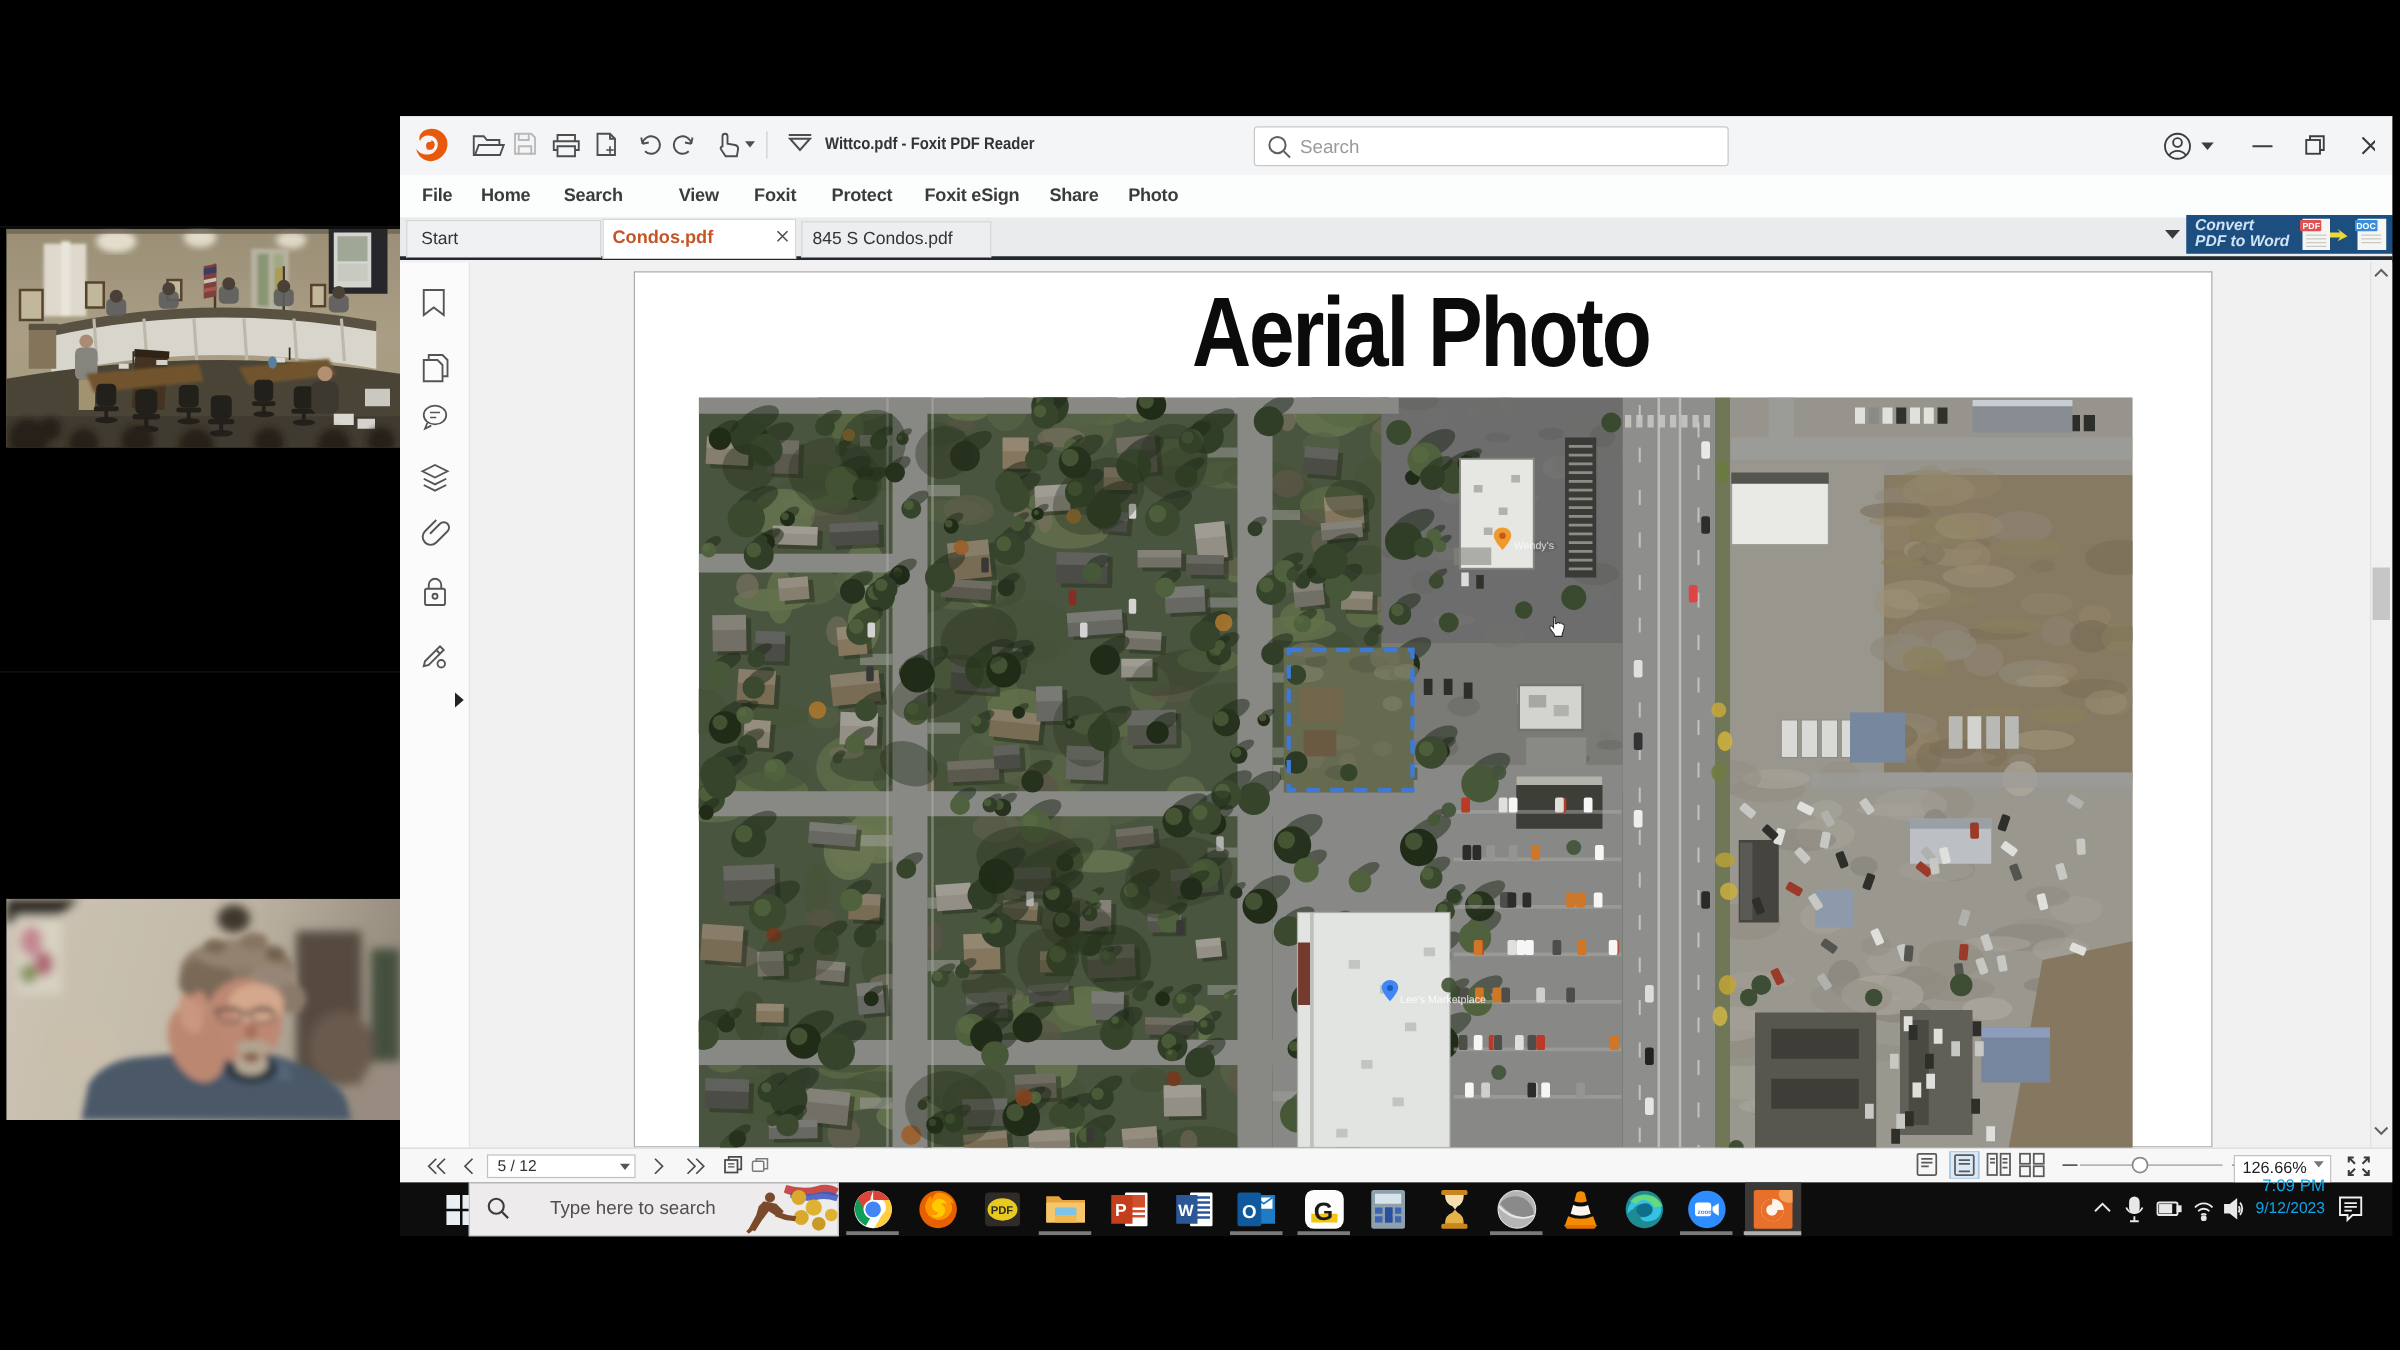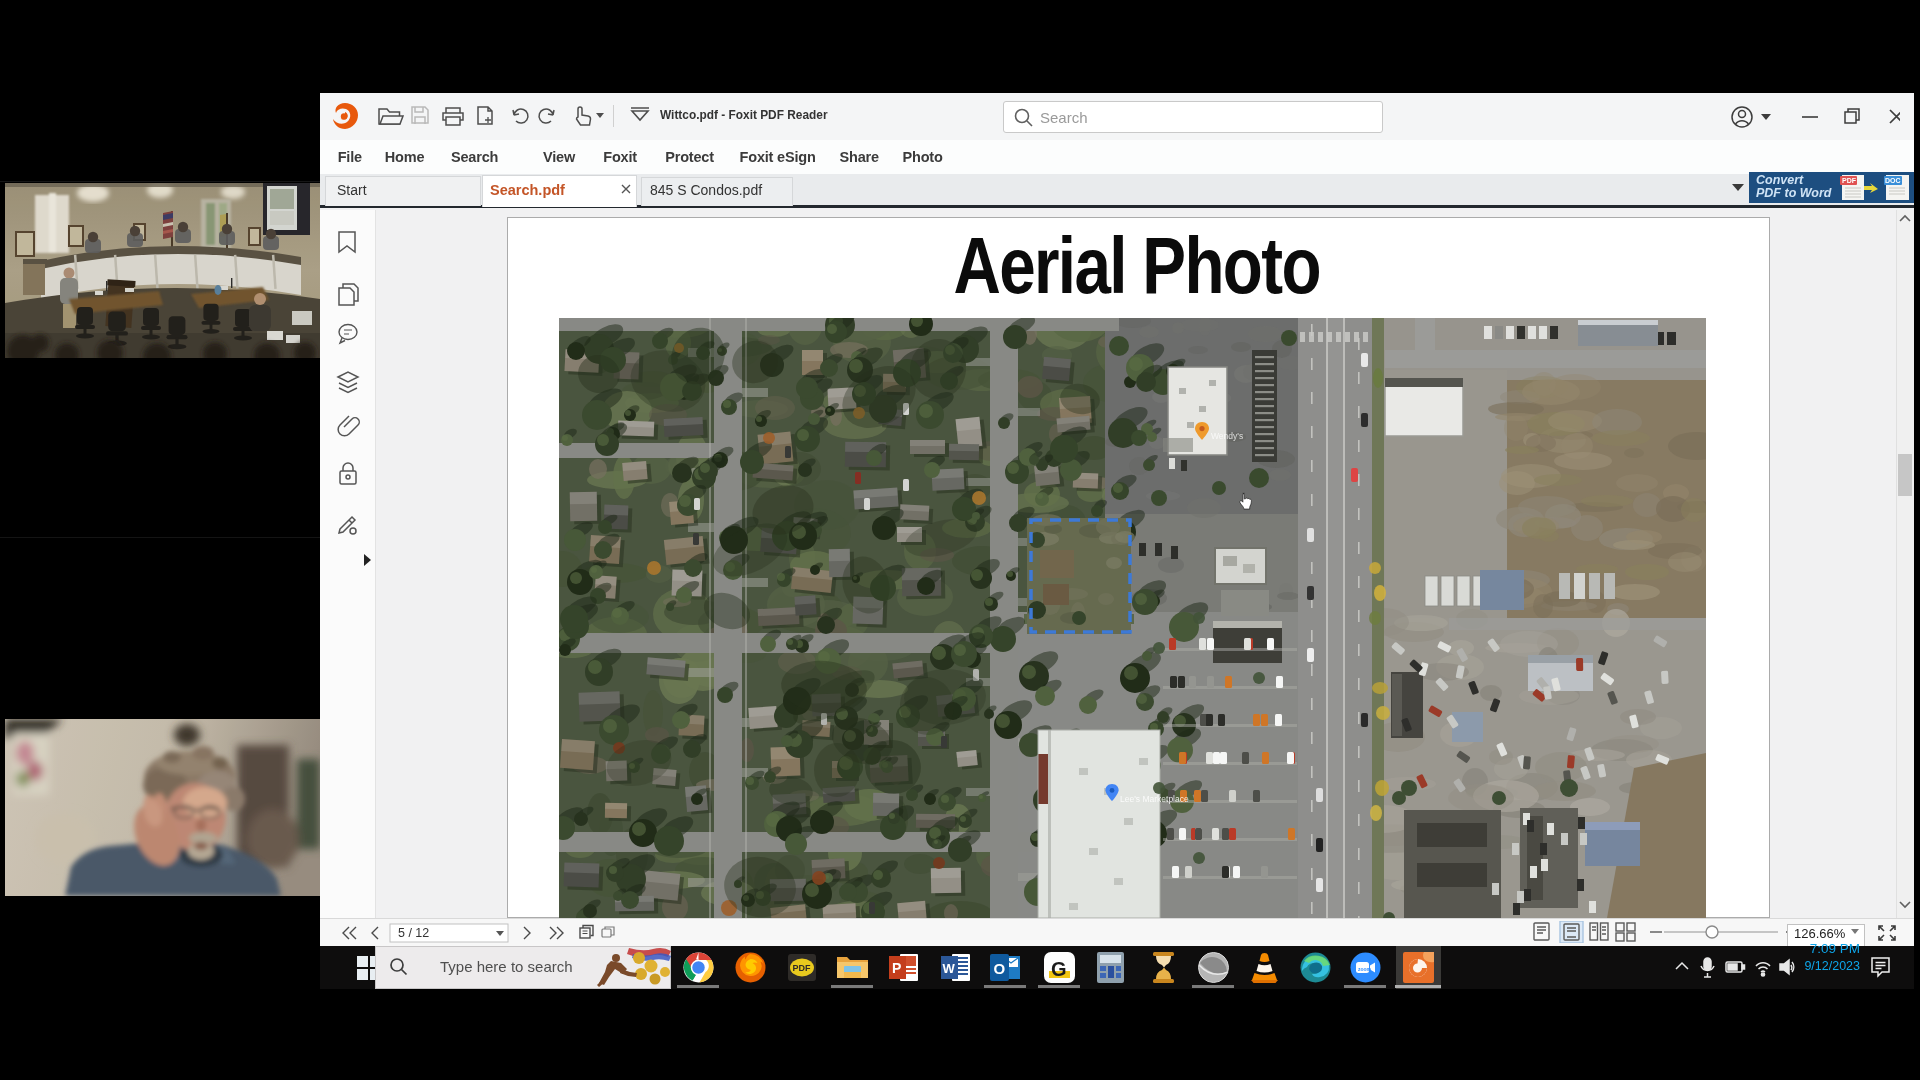--- a/index.html
+++ b/index.html
@@ -265,21 +265,21 @@
 <div class="abs" style="left:223px;top:56px;font-size:14.5px;font-weight:bold;color:#3b3b3b;letter-spacing:-0.2px">View</div>
 <div class="abs" style="left:283.3px;top:56px;font-size:14.5px;font-weight:bold;color:#3b3b3b;letter-spacing:-0.2px">Foxit</div>
 <div class="abs" style="left:345.3px;top:56px;font-size:14.5px;font-weight:bold;color:#3b3b3b;letter-spacing:-0.2px">Protect</div>
 <div class="abs" style="left:419.6px;top:56px;font-size:14.5px;font-weight:bold;color:#3b3b3b;letter-spacing:-0.2px">Foxit eSign</div>
 <div class="abs" style="left:519.5px;top:56px;font-size:14.5px;font-weight:bold;color:#3b3b3b;letter-spacing:-0.2px">Share</div>
 <div class="abs" style="left:582.5px;top:56px;font-size:14.5px;font-weight:bold;color:#3b3b3b;letter-spacing:-0.2px">Photo</div>
 
 <div class="abs" style="left:5px;top:83px;width:156px;height:30px;background:#f0f1f2;border:1px solid #d5d7d9;border-bottom:none"></div>
 <div class="abs" style="left:17px;top:89px;font-size:14px;color:#333">Start</div>
 <div class="abs" style="left:162px;top:82px;width:155px;height:32px;background:#fff;border:1px solid #d5d7d9;border-bottom:none"></div>
-<div class="abs" style="left:170px;top:89px;font-size:14.5px;font-weight:bold;color:#c45527">Search.pdf</div>
+<div class="abs" style="left:170px;top:89px;font-size:14.5px;font-weight:bold;color:#c45527">Condos.pdf</div>
 <svg class="abs" style="left:299px;top:89px" width="14" height="14" viewBox="0 0 14 14">
       <path d="M3 3 l8 8 M11 3 l-8 8" stroke="#555" stroke-width="1.4"></path>
     </svg>
 <div class="abs" style="left:321px;top:84px;width:152px;height:29px;background:#eceef0;border:1px solid #d5d7d9;border-bottom:none"></div>
 <div class="abs" style="left:330px;top:89px;font-size:14px;color:#333">845 S Condos.pdf</div>
 <svg class="abs" style="left:1410px;top:89px" width="16" height="12" viewBox="0 0 16 12">
       <path d="M2 2 l6 7 6-7z" fill="#3a3a3a"></path>
     </svg>
 <div class="abs" style="left:1429px;top:79px;width:166px;height:31px;background:#1d4e80"></div>
 <div class="abs" style="left:1436px;top:81px;font-size:12.5px;font-weight:bold;font-style:italic;color:#cfe3f5;line-height:13px">Convert<br>PDF to Word</div>

